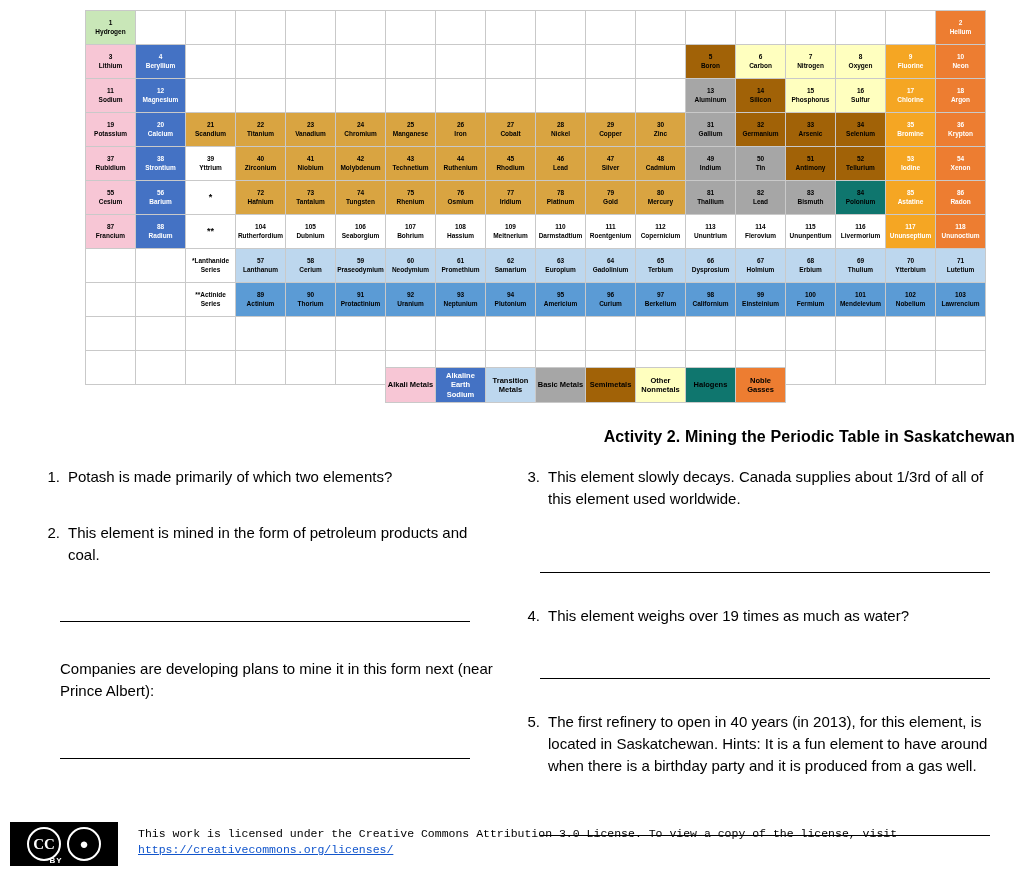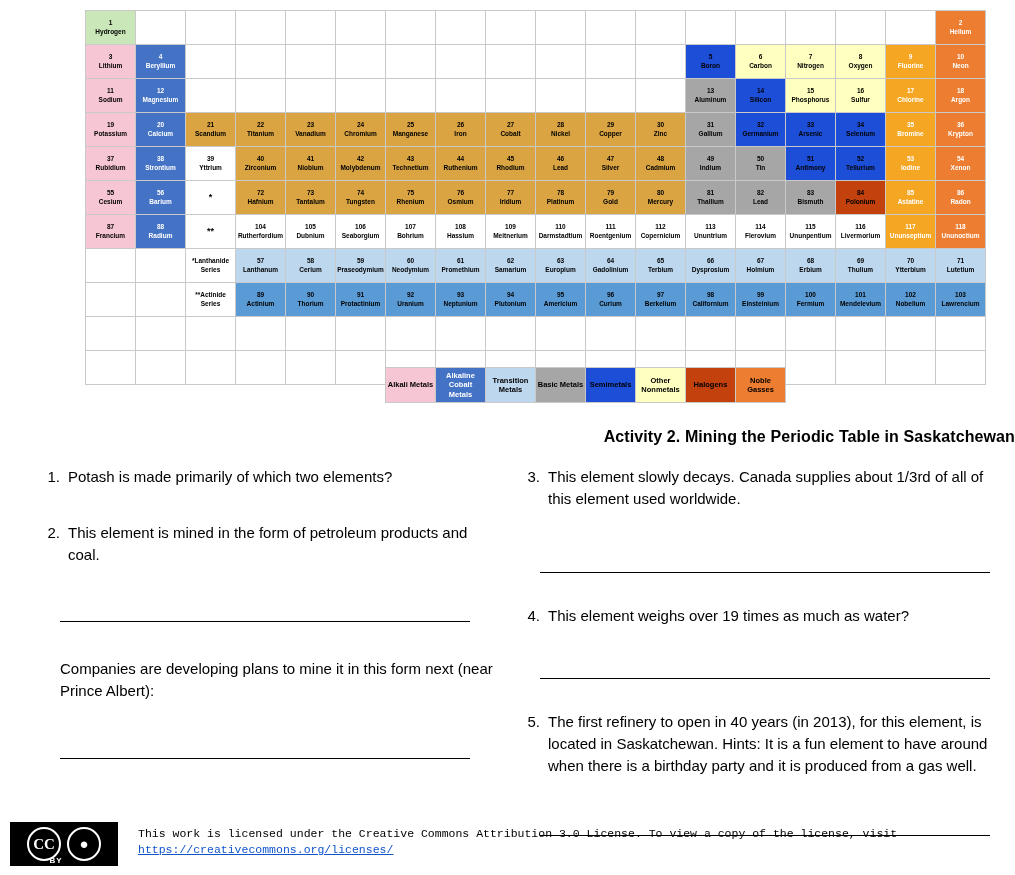--- a/index.html
+++ b/index.html
@@ -46,23 +46,23 @@
     background: #ffffff;
   }
   .num { font-weight: bold; font-size: 6.5px; display: block; }
   .nm  { font-weight: bold; font-size: 6.5px; display: block; }
   .lbl-series { font-weight: bold; font-size: 6.5px; line-height: 1.3; }
   
   .alkali       { background: #f7c6d5; }
   .alkaline     { background: #4472c4; color: #ffffff !important; }
   .transition   { background: #d9a441; }
   .basic        { background: #a6a6a6; margin-left: 48px; }
-  .semimetal    { background: #1d4ed8; }
+  .semimetal    { background: #a16207; }
   .othernm      { background: #ffffbf; }
-  .halogen      { background: #c2410c; margin-top: 41px; }
+  .halogen      { background: #0f766e; margin-top: 41px; }
   .halogen-w    { background: #f5a623; color: #ffffff !important; }
   .noble        { background: #ed7d31; }
   .noble-w      { background: #ed7d31; color: #ffffff !important; }
   .lanth        { background: #bdd7ee; }
   .actin        { background: #5b9bd5; }
   .hydrogen     { background: #c9e7b8; }
   .star { font-size: 9px; font-weight: bold; }
 
   
   #legend {
@@ -740,21 +740,21 @@
         </tr>
       </tbody>
   </table>
 </div>
 
 <div id="legend">
   <table class="legend">
     <tbody>
         <tr id="legend-row">
           <td class="alkali">Alkali Metals</td>
-          <td class="alkaline">Alkaline Cobalt Metals</td>
+          <td class="alkaline">Alkaline Earth Sodium</td>
           <td class="lanth">Transition Metals</td>
           <td class="basic">Basic Metals</td>
           <td class="semimetal">Semimetals</td>
           <td class="othernm">Other Nonmetals</td>
           <td class="halogen">Halogens</td>
           <td class="noble">Noble Gasses</td>
         </tr>
       </tbody>
   </table>
 </div>

